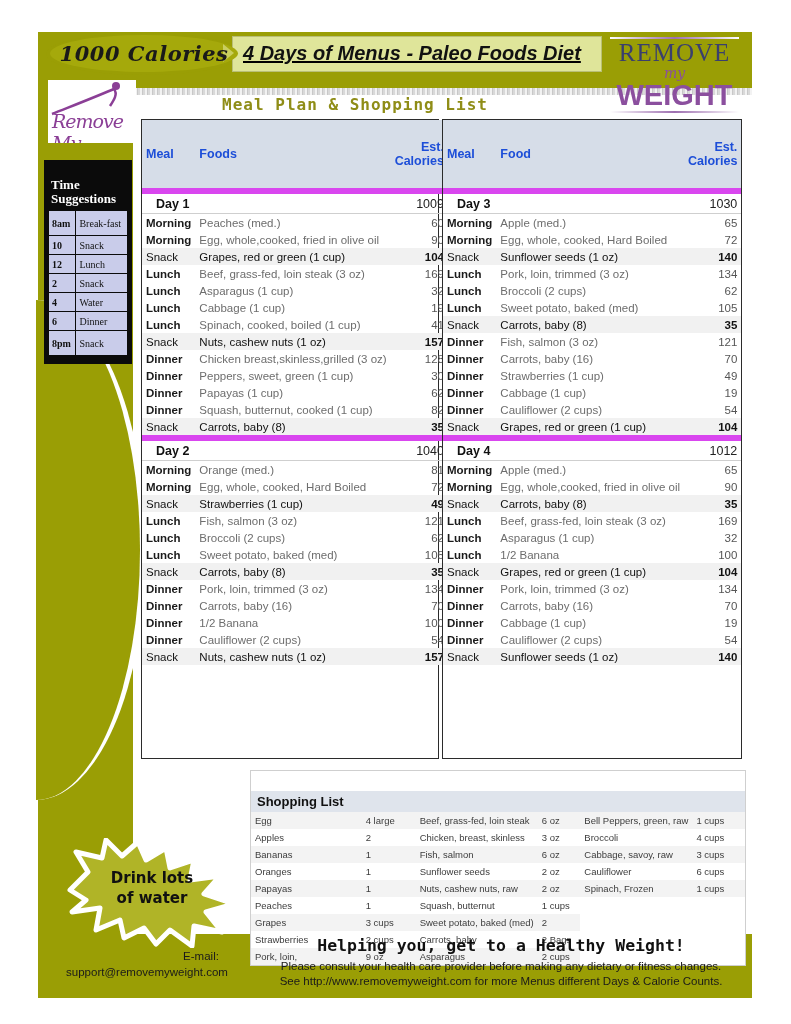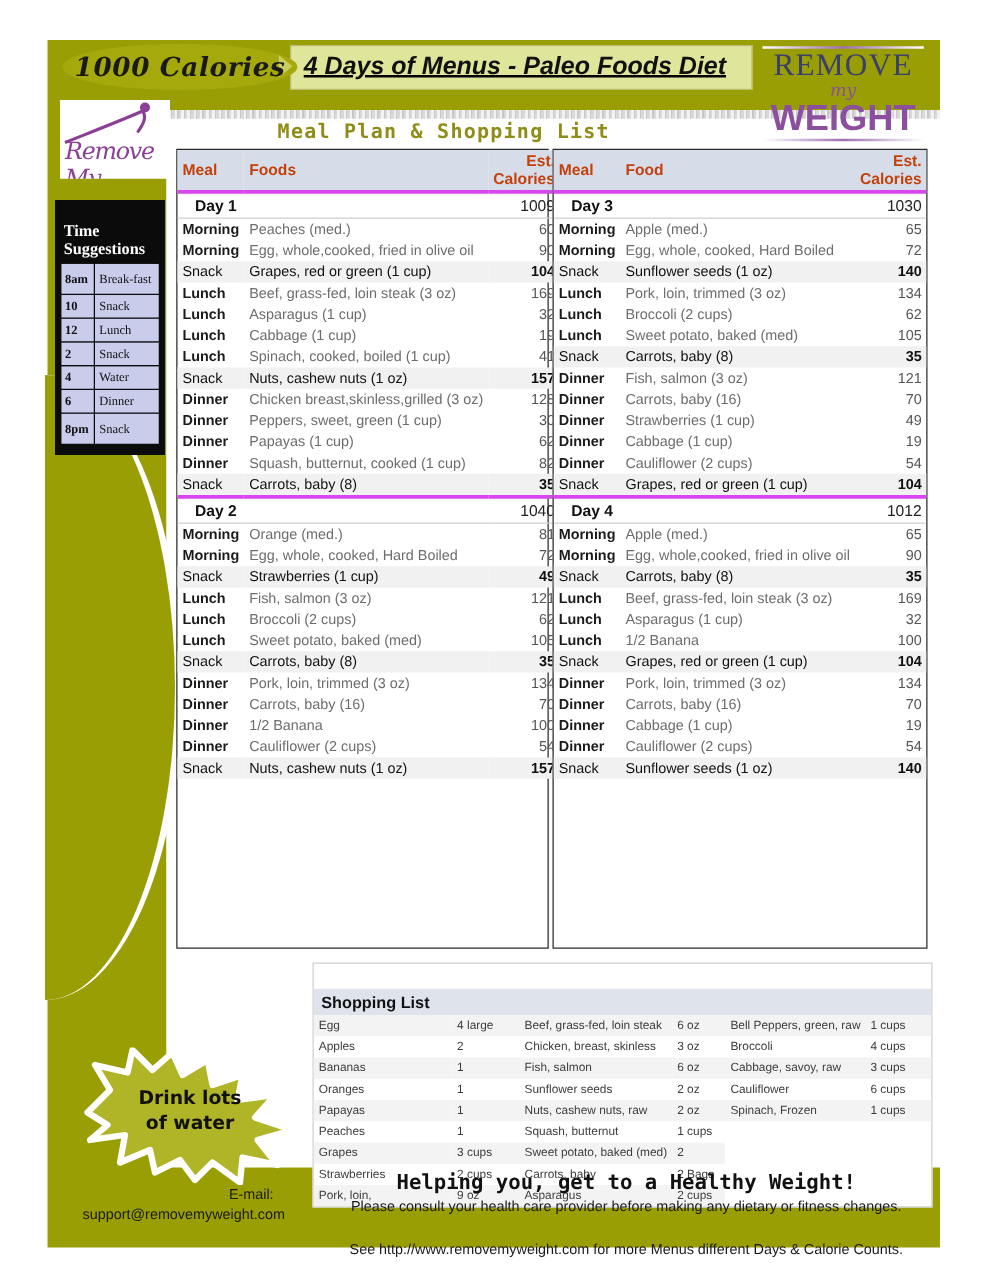--- a/index.html
+++ b/index.html
@@ -72,31 +72,31 @@
             border:1px solid #0b0b0b;padding:2px 3px;font-weight:bold;height:14px;}
   .time-tbl td.t2{font-weight:normal;}
   .time-tbl tr.tall td{height:20px;}
 
   
   .mt{position:absolute;top:119px;background:#fff;border:1px solid #2b2b2b;z-index:7;
       border-collapse:collapse;}
   #mealtable-left{left:141px;width:296px;height:638px;}
   #mealtable-right{left:442px;width:298px;height:638px;}
   .mt table{width:100%;border-collapse:collapse;}
-  .mt th{background:#d6dde8;font-size:12.5px;font-weight:bold;color:#c2410c;
-         padding:2px 4px;text-align:left;border-bottom:1px solid #9aa3b0;}
+  .mt th{background:#d6dde8;font-size:12.5px;font-weight:bold;color:#1d4ed8;
+         padding:20px 4px;text-align:left;border-bottom:1px solid #9aa3b0;}
   .mt th.c{text-align:right;}
   .mt td{font-size:11.5px;padding:1px 4px;height:15px;color:#6d6d6d;white-space:nowrap;}
   .mt td.meal{font-weight:bold;color:#1a1a1a;width:58px;}
   .mt td.cal{text-align:right;width:42px;color:#555;}
   .mt tr.alt td{background:#f1f1f1;color:#111;font-weight:normal;}
   .mt tr.alt td.meal{font-weight:normal;color:#111;}
   .mt tr.alt td.cal{color:#111;font-weight:bold;text-align:right;}
   .mt tr.day td{font-weight:bold;color:#111;font-size:12.5px;height:17px;
-         border-top:3px solid #d946ef;border-bottom:1px solid #cfcfcf;}
+         border-top:6px solid #d946ef;border-bottom:1px solid #cfcfcf;}
   .mt tr.day td.meal{padding-left:14px;}
   .mt tr.day td.cal{font-weight:normal;color:#222;}
 
   
   .shop{position:absolute;left:250px;top:770px;width:494px;background:#fff;z-index:7;
         border:1px solid #cfcfcf;}
   .shop-hdr{background:#dfe4ec;font-size:13px;font-weight:bold;color:#111;padding:3px 6px;margin-top:20px;}
   .shop-grid{display:flex;}
   .shop-col{flex:1;}
   .shop-col table{width:100%;border-collapse:collapse;}
@@ -113,21 +113,21 @@
       font-size:11.5px;color:#1a1a1a;}
   .email-addr{position:absolute;left:38px;top:966px;width:218px;text-align:center;z-index:9;
       font-size:11.5px;color:#1a1a1a;}
 
   
   .foot-head{position:absolute;left:258px;top:936px;width:486px;text-align:center;z-index:9;
       font-family:"DejaVu Sans Mono",monospace;font-weight:bold;font-size:16.5px;color:#111;}
   .foot-l1{position:absolute;left:258px;top:960px;width:486px;text-align:center;z-index:9;
       font-size:11.5px;color:#1a1a1a;}
   .foot-l2{position:absolute;left:258px;top:975px;width:486px;text-align:center;z-index:9;
-      font-size:11.5px;color:#1a1a1a;margin-top:19px;}
+      font-size:11.5px;color:#1a1a1a;}
 </style>
 </head>
 <body>
 
 <div id="page">
 
   <div class="olive-panel"></div>
   <div class="white-body"></div>
   <div class="swoosh"></div>
   <div class="swoosh2"></div>

